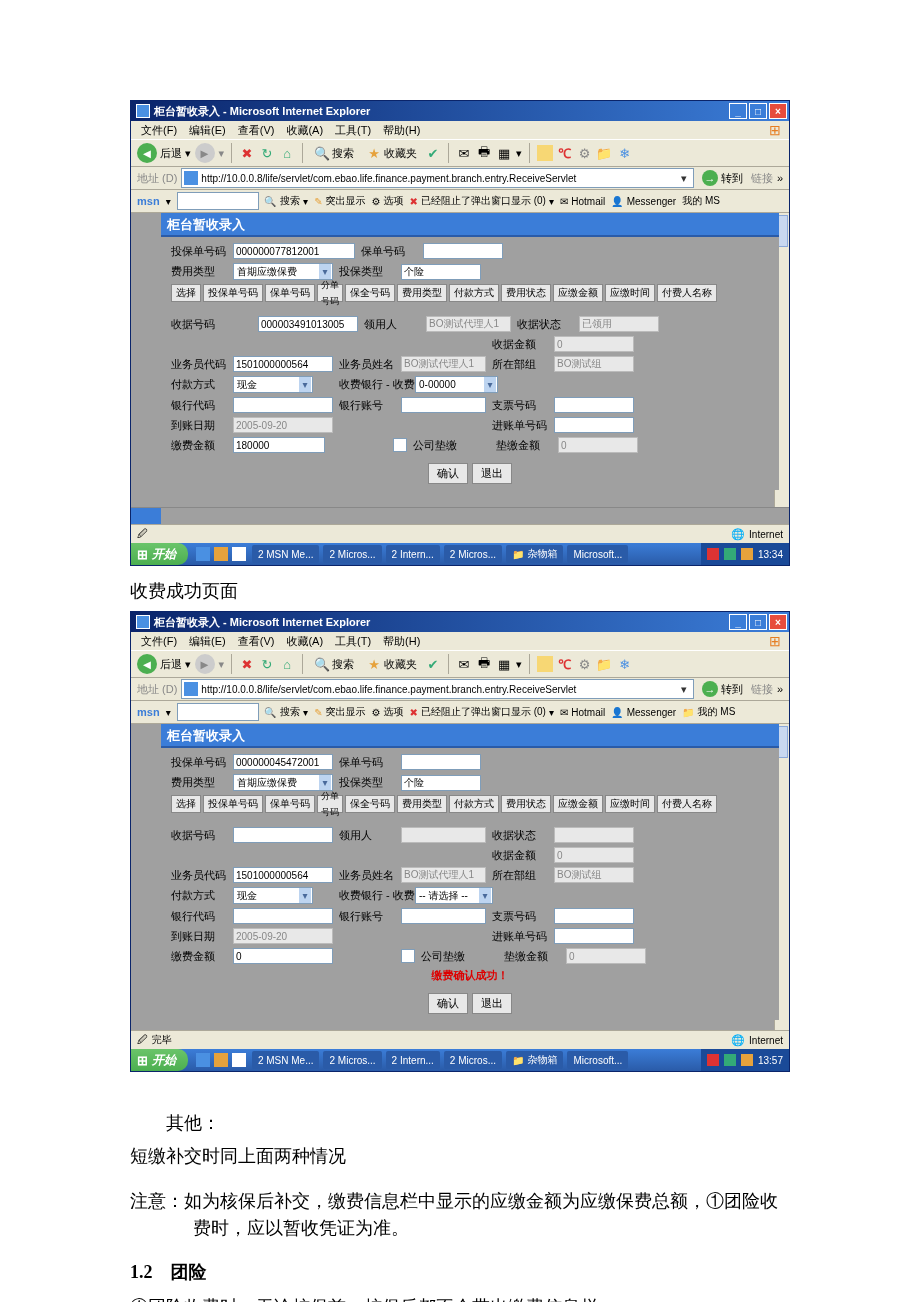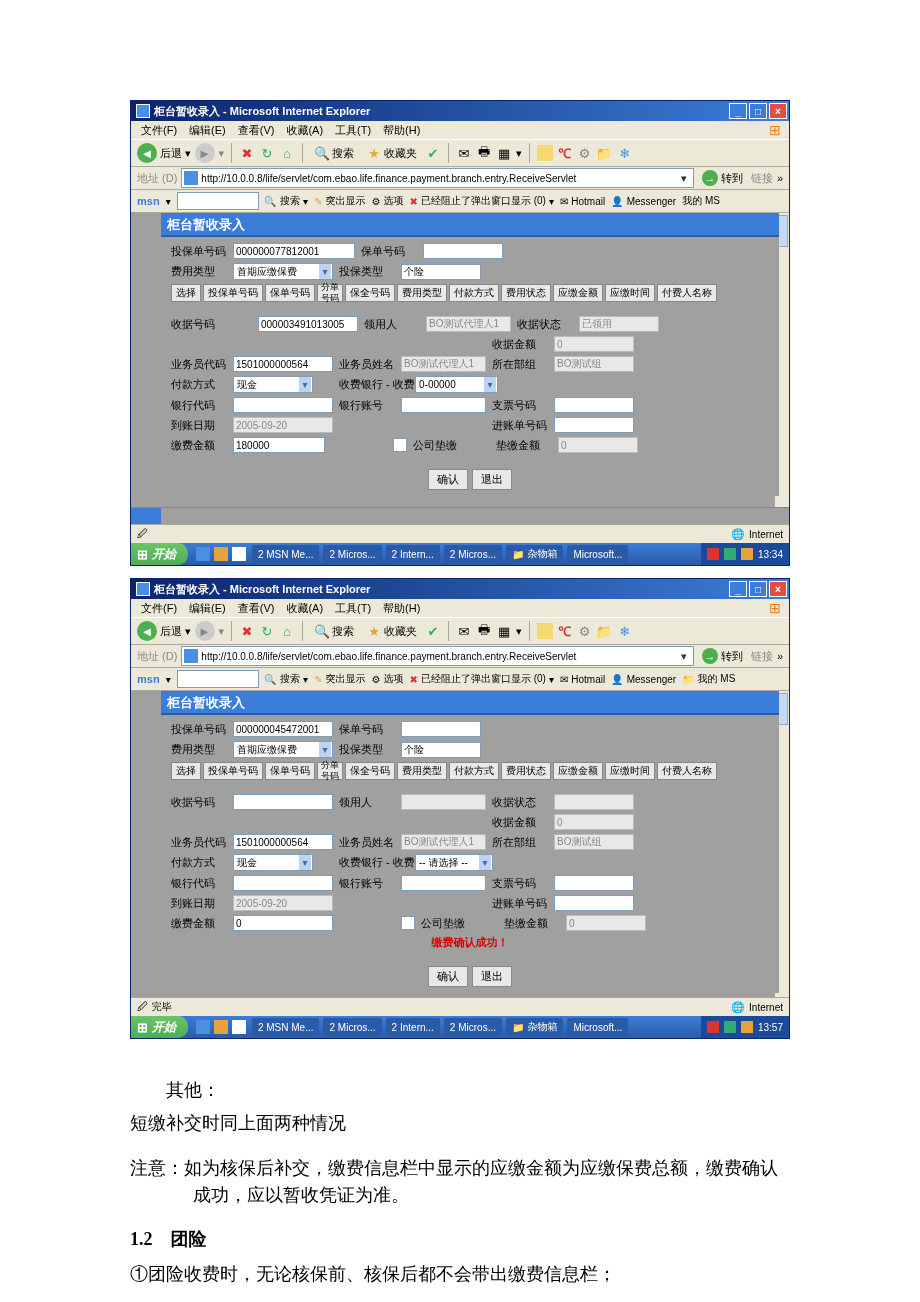--- a/index.html
+++ b/index.html
@@ -44,22 +44,22 @@
     .form-body { padding: 6px 10px; font-size: 11px; }
     .fr { display: flex; align-items: center; gap: 6px; margin-bottom: 4px; flex-wrap: nowrap; }
     .flbl { width: 56px; color: #000; white-space: nowrap; flex-shrink: 0; }
     .flbl2 { width: 70px; white-space: nowrap; flex-shrink: 0; }
     .finput { height: 16px; border: 1px solid #7f9db9; background: #fff; padding: 0 2px; font-size: 10px; box-sizing: border-box; }
     .finput-dis { background: #e8e8e8; color: #888; border: 1px solid #bbb; }
     .fsel { height: 17px; border: 1px solid #7f9db9; background: #fff; padding: 0 14px 0 3px; font-size: 10px; position: relative; box-sizing: border-box; display: inline-flex; align-items: center; }
     .fsel::after { content: "▾"; position: absolute; right: 1px; top: 0px; width: 12px; text-align: center; background: #bdd4f0; color: #4a6a9a; font-size: 10px; height: 15px; line-height: 15px; }
     .hdr-btns { display: flex; gap: 2px; margin-bottom: 8px; flex-wrap: nowrap; }
     .hbtn { border: 1px solid #888; background: #e8e8e8; padding: 1px 4px; height: 18px; font-size: 10px; box-sizing: border-box; display: flex; align-items: center; white-space: nowrap; flex-shrink: 0; line-height: 1; }
-    .hbtn-2line { text-align: center; line-height: 11px; font-size: 9px; padding: 1px 3px; }
-    .act-btns { display: flex; gap: 4px; justify-content: center; margin-top: 16px; }
+    .hbtn-2line { text-align: center; line-height: 16px; font-size: 9px; padding: 1px 3px; }
+    .act-btns { display: flex; gap: 4px; justify-content: center; margin-top: 10px; }
     .abtn { border: 1px solid #888; background: #e8e8e8; padding: 2px 8px; font-size: 11px; }
     .chk { width: 12px; height: 12px; border: 1px solid #7f9db9; background: #fff; display: inline-block; flex-shrink: 0; }
     .success-msg { color: #d00; font-weight: bold; font-size: 11px; text-align: center; margin: 2px 0; }
     .status-bar { height: 18px; background: #ece9d8; border-top: 1px solid #aca899; display: flex; align-items: center; justify-content: space-between; padding: 0 6px; font-size: 10px; }
     .status-left { display: flex; align-items: center; gap: 4px; }
     .status-right { display: flex; align-items: center; gap: 4px; }
     .net-icon::before { content: "🌐"; font-size: 11px; }
     .taskbar { height: 22px; background: linear-gradient(to bottom, #3b7dd8, #2a5ba8); display: flex; align-items: center; font-size: 10px; color: #fff; }
     .start-btn { height: 22px; background: linear-gradient(to bottom, #6ac46a, #4caf50); padding: 0 12px 0 6px; display: flex; align-items: center; gap: 4px; font-weight: bold; font-style: italic; border-radius: 0 10px 10px 0; font-size: 12px; }
     .start-btn::before { content: "⊞"; font-style: normal; font-size: 13px; }
@@ -324,20 +324,21 @@
         </div>
       <div class="tray">
         <div class="tray-ico" style="background:#d33;"></div>
         <div class="tray-ico" style="background:#3a7;"></div>
         <div class="tray-ico" style="background:#e6a23c;"></div>
         <span>13:34</span>
       </div>
     </div>
   </div>
 
+  <p class="doc-text">收费成功页面</p>
 
   <div class="ie-window">
     <div class="title-bar">
       <div class="title-left">
         <div class="title-icon"></div>
         <span class="title-text">柜台暂收录入 - Microsoft Internet Explorer</span>
       </div>
       <div class="win-btns">
         <div class="win-btn win-min">_</div>
         <div class="win-btn win-max">□</div>
@@ -579,16 +580,16 @@
         <div class="tray-ico" style="background:#3a7;"></div>
         <div class="tray-ico" style="background:#e6a23c;"></div>
         <span>13:57</span>
       </div>
     </div>
   </div>
 
   <div style="height:20px;"></div>
   <p class="doc-text doc-text-indent">其他：</p>
   <p class="doc-text">短缴补交时同上面两种情况</p>
-  <p class="doc-text" style="margin-top:18px;padding-left:3.5em;text-indent:-3.5em;">注意：如为核保后补交，缴费信息栏中显示的应缴金额为应缴保费总额，缴费确认成功，应以暂收凭证为准。</p>
+  <p class="doc-text" style="margin-top:18px;padding-left:3.5em;text-indent:-3.5em;">注意：如为核保后补交，缴费信息栏中显示的应缴金额为应缴保费总额，①团险收费时，应以暂收凭证为准。</p>
   <p class="doc-heading">1.2　团险</p>
   <p class="doc-text">①团险收费时，无论核保前、核保后都不会带出缴费信息栏；</p>
 </div>
 
 </body></html>

